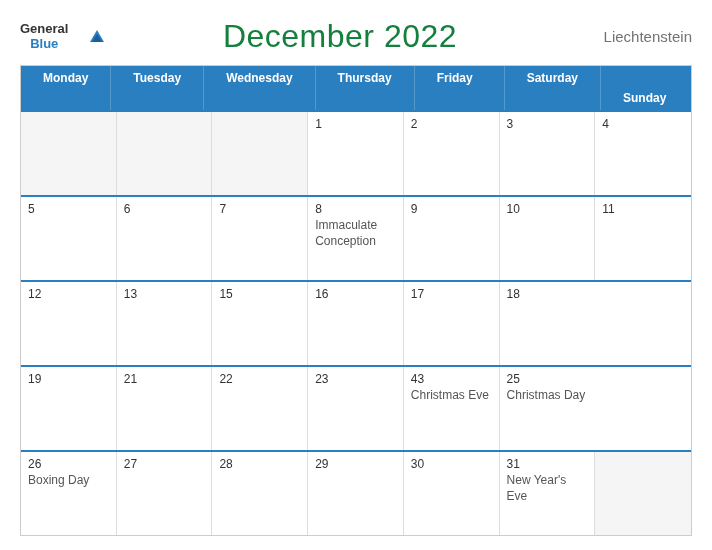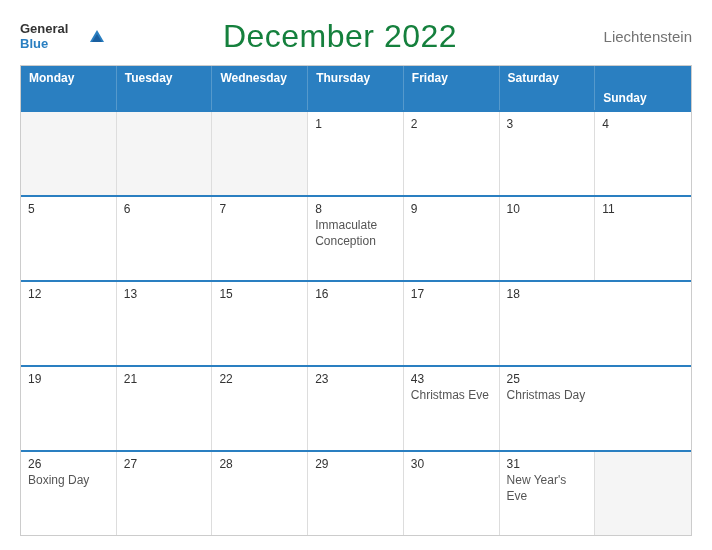--- a/index.html
+++ b/index.html
@@ -20,20 +20,21 @@
     .header {
       display: flex;
       align-items: center;
       justify-content: space-between;
       margin-bottom: 10px;
     }
     .logo {
       display: flex;
       align-items: center;
       gap: 18px;
+      text-align: center;
     }
     .logo-text-general {
       font-size: 13px;
       font-weight: bold;
       color: #333;
       line-height: 1.1;
     }
     .logo-text-blue {
       font-size: 13px;
       font-weight: bold;
@@ -71,21 +72,21 @@
     }
     .col-headers {
       display: grid;
       grid-template-columns: repeat(7, 1fr);
       background: #2a7fc1;
     }
     .col-header {
       color: #fff;
       font-size: 12px;
       font-weight: bold;
-      padding: 5px 8px;
+      padding: 5px 22px;
       border-right: 1px solid #5599cc;
     }
     .col-header:last-child {
       border-right: none;
       margin-top: 20px;
     }
     .weeks {
       flex: 1;
       display: flex;
       flex-direction: column;

